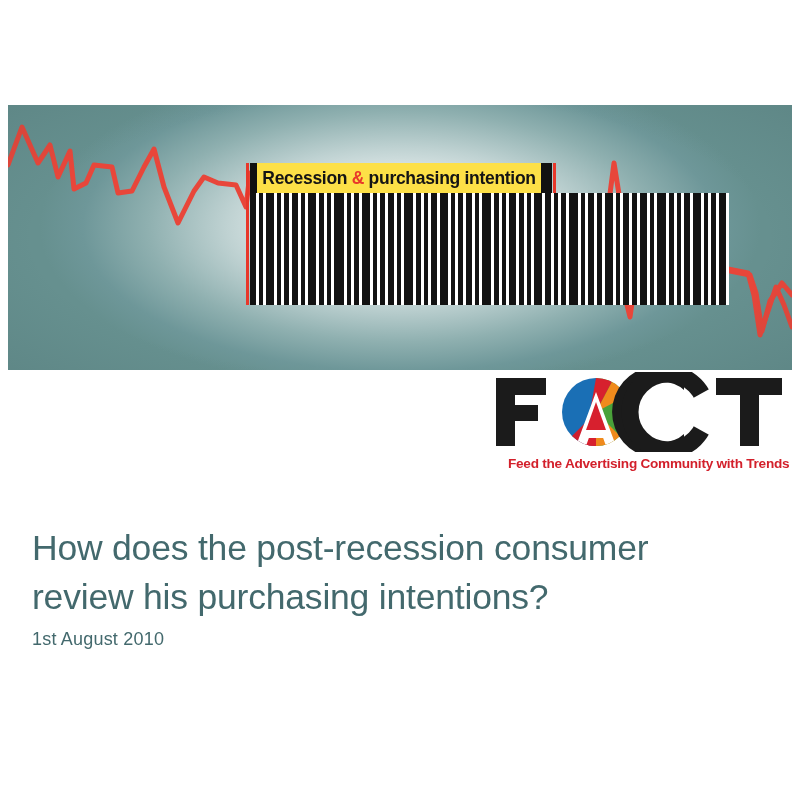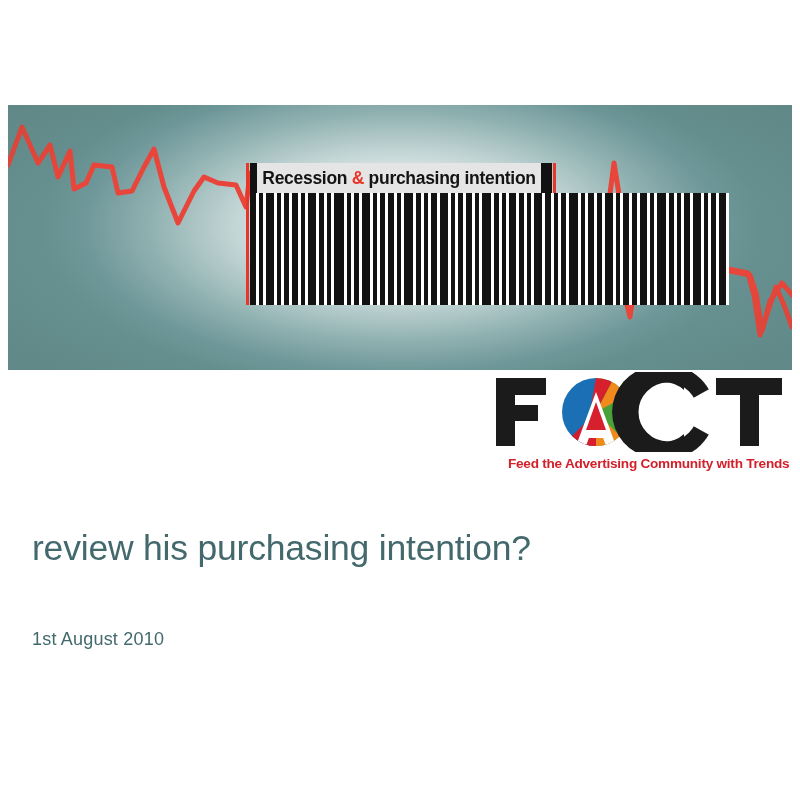--- a/index.html
+++ b/index.html
@@ -72,21 +72,21 @@
     background: #ffffff;
   }
   .bc-label {
     position: absolute;
     left: 4px;
     right: 4px;
     top: 0px;
     height: 30px;
     display: flex;
     align-items: center;
-    background: #e5e5e5;
+    background: #fde047;
   }
   .bc-capbar {
     width: 7px;
     height: 30px;
     background: #111111;
     flex: 0 0 auto;
   }
   .bc-capbar.thin { width: 4px; }
   .bc-title {
     flex: 1 1 auto;
@@ -347,18 +347,19 @@
         <g>
           <rect x="224" y="6" width="66" height="17" fill="#1b1b1b"></rect>
           <rect x="248" y="6" width="19" height="68" fill="#1b1b1b"></rect>
         </g>
       </svg>
     </div>
     <div class="logo-tagline">Feed the Advertising Community with Trends</div>
   </div>
 
   <div class="title">
-    <span class="line">review his purchasing intention?</span>
+    <span class="line">How does the post-recession consumer</span>
+    <span class="line">review his purchasing intentions?</span>
   </div>
 
   <div class="date">1st August 2010</div>
 
 </div>
 
 </body></html>

